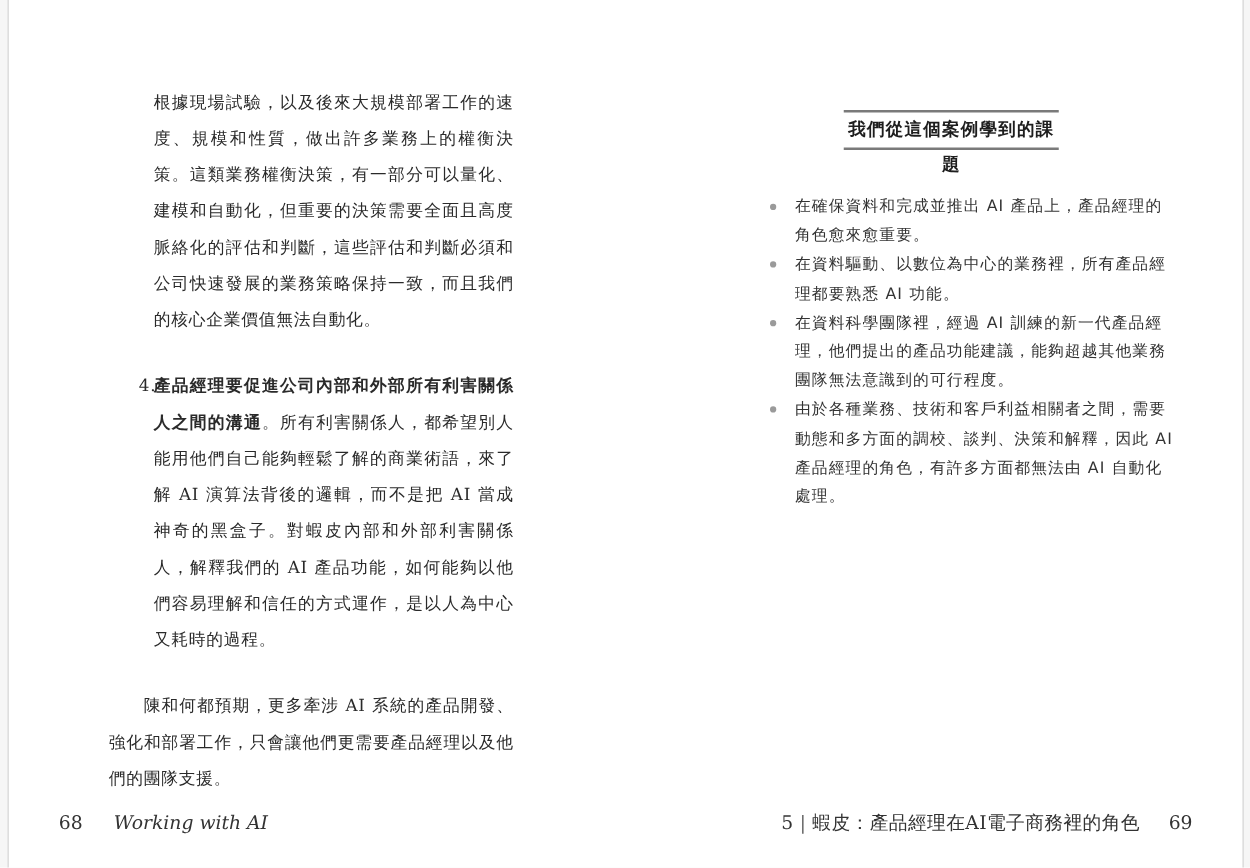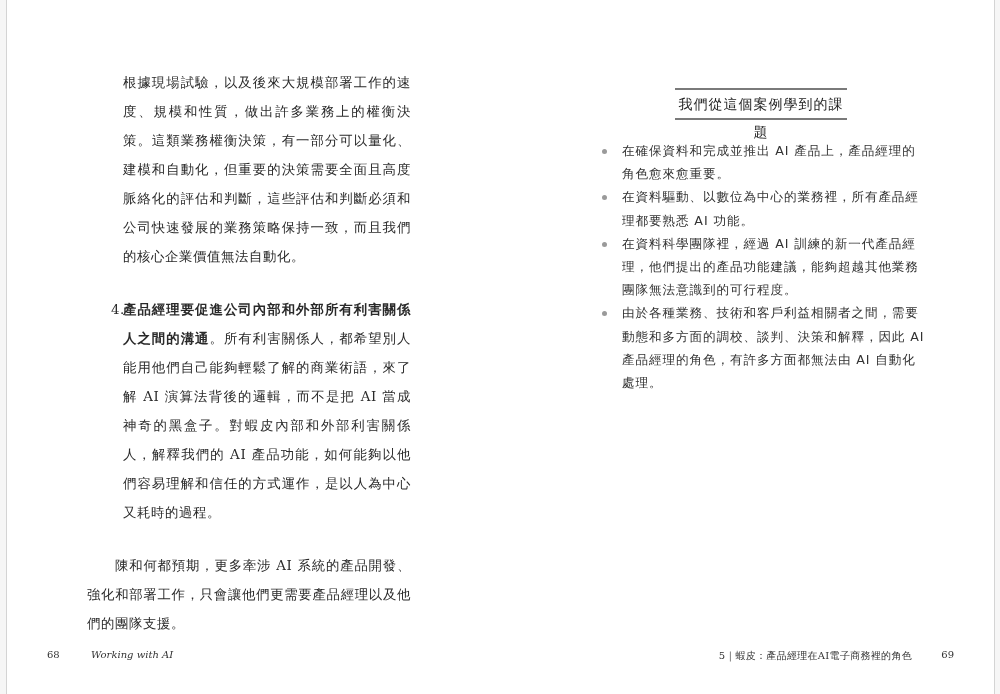--- a/index.html
+++ b/index.html
@@ -31,37 +31,37 @@
   .lp-item-num { position: absolute; left: 0; top: 0; }
   .lp-item-bold { font-weight: bold; }
   .lp-closing { margin-top: 24px !important; text-indent: 28px; margin-left: -24px !important; }
 
   
   .box-title {
     position: absolute; left: 175px; top: 88px; width: 172px;
     border-top: 2px solid #7a7a7a; border-bottom: 2px solid #7a7a7a;
     height: 28px; line-height: 28px; text-align: center;
     font-family: "DejaVu Sans", "Liberation Sans", sans-serif;
-    font-weight: normal; font-size: 14px; letter-spacing: 1px; color: #1e1e1e;
+    font-weight: bold; font-size: 14px; letter-spacing: 1px; color: #1e1e1e;
   }
   .bullets {
     position: absolute; left: 100px; top: 139px; width: 325px;
-    list-style: none; margin: 0; padding: 0;
+    list-style: none; margin: 14px; padding: 0;
     font-family: "DejaVu Sans", "Liberation Sans", sans-serif;
     font-size: 12.6px; line-height: 23.2px; letter-spacing: 0.9px; color: #333;
   }
   .bullets li { position: relative; padding-left: 22px; margin: 0; }
   .bullet-dot {
     position: absolute; left: 2px; top: 10px; width: 5px; height: 5px;
     background: #9a9a9a; border-radius: 50%;
   }
 
   
   .folio {
-    position: absolute; top: 649px; font-size: 10px; color: #333;
+    position: absolute; top: 649px; font-size: 15px; color: #333;
   }
   .folio-left-num { left: 40px; }
   .folio-left-title { left: 84px; font-style: italic; }
   .folio-right-chapter { right: 82px; letter-spacing: 0.3px; }
   .folio-right-num { right: 40px; padding-left: 44px; }
 </style>
 </head>
 <body>
 
 <div class="spread">

